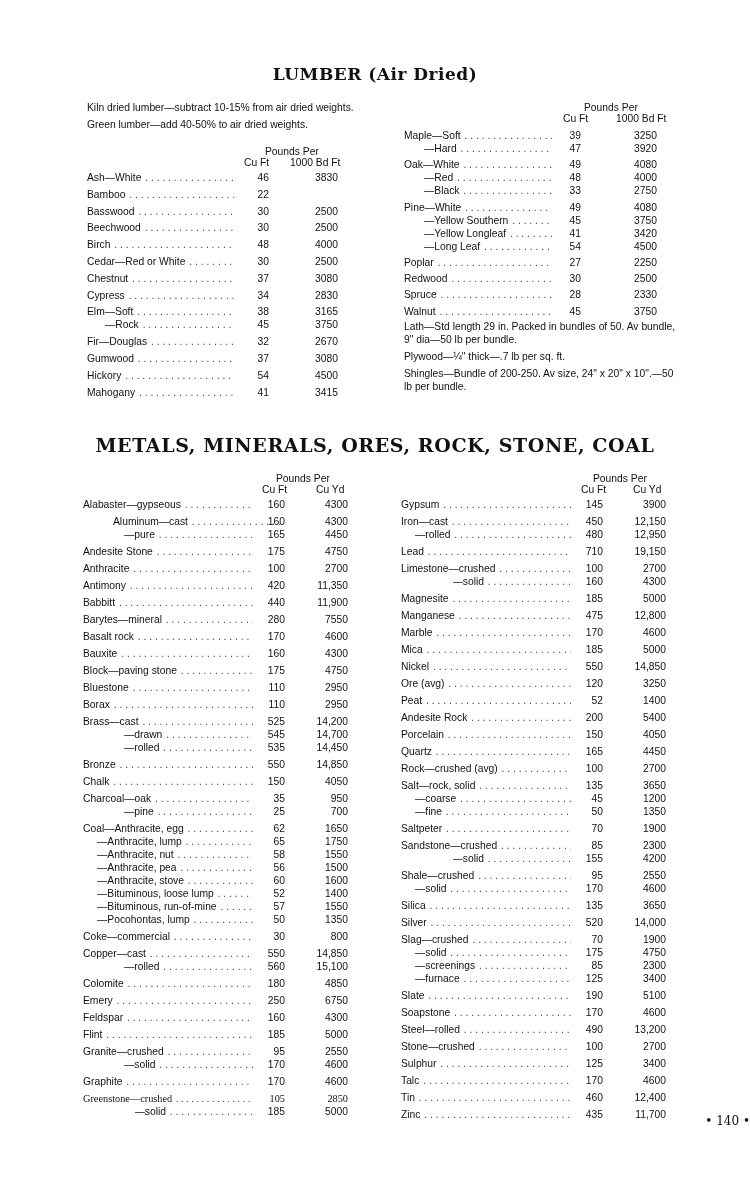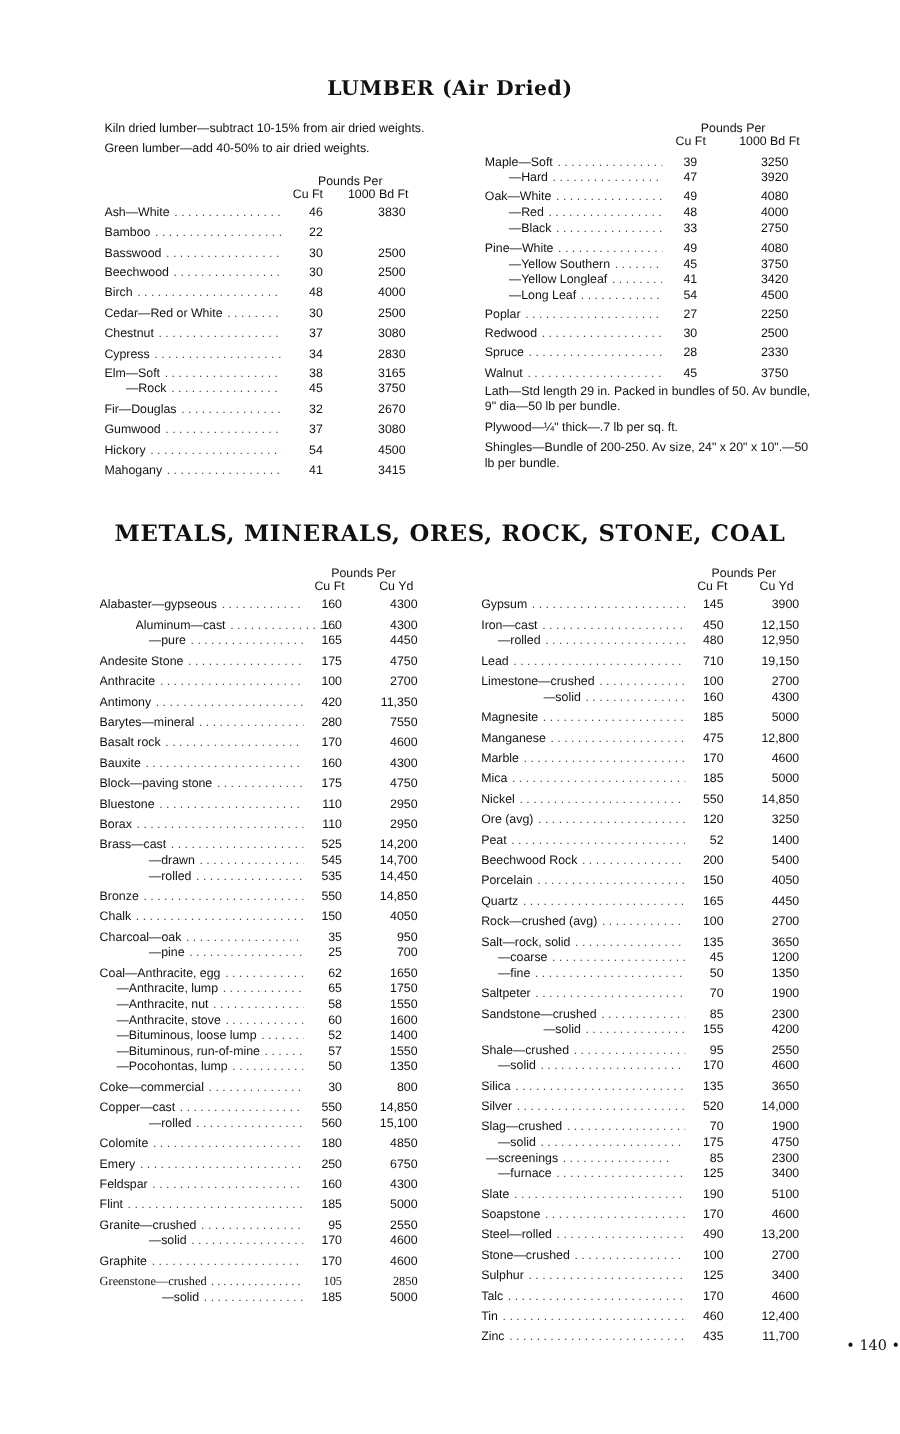--- a/index.html
+++ b/index.html
@@ -221,20 +221,25 @@
         <div class="name" style="left: 0px; width: 170px;"><span class="lbl">Anthracite</span></div>
         <div class="v1" style="left: 152px; width: 50px;">100</div>
         <div class="v2" style="left: 215px; width: 50px;">2700</div>
       </div>
       <div class="row" style="margin-top: 4px;">
         <div class="name" style="left: 0px; width: 170px;"><span class="lbl">Antimony</span></div>
         <div class="v1" style="left: 152px; width: 50px;">420</div>
         <div class="v2" style="left: 215px; width: 50px;">11,350</div>
       </div>
       <div class="row" style="margin-top: 4px;">
+        <div class="name" style="left: 0px; width: 170px;"><span class="lbl">Babbitt</span></div>
+        <div class="v1" style="left: 152px; width: 50px;">440</div>
+        <div class="v2" style="left: 215px; width: 50px;">11,900</div>
+      </div>
+      <div class="row" style="margin-top: 4px;">
         <div class="name" style="left: 0px; width: 170px;"><span class="lbl">Barytes—mineral</span></div>
         <div class="v1" style="left: 152px; width: 50px;">280</div>
         <div class="v2" style="left: 215px; width: 50px;">7550</div>
       </div>
       <div class="row" style="margin-top: 4px;">
         <div class="name" style="left: 0px; width: 170px;"><span class="lbl">Basalt rock</span></div>
         <div class="v1" style="left: 152px; width: 50px;">170</div>
         <div class="v2" style="left: 215px; width: 50px;">4600</div>
       </div>
       <div class="row" style="margin-top: 4px;">
@@ -299,20 +304,25 @@
       </div>
       <div class="row">
         <div class="name" style="left: 14px; width: 156px;"><span class="lbl">—Anthracite, lump</span></div>
         <div class="v1" style="left: 152px; width: 50px;">65</div>
         <div class="v2" style="left: 215px; width: 50px;">1750</div>
       </div>
       <div class="row">
         <div class="name" style="left: 14px; width: 156px;"><span class="lbl">—Anthracite, nut</span></div>
         <div class="v1" style="left: 152px; width: 50px;">58</div>
         <div class="v2" style="left: 215px; width: 50px;">1550</div>
+      </div>
+      <div class="row">
+        <div class="name" style="left: 14px; width: 156px;"><span class="lbl">—Anthracite, pea</span></div>
+        <div class="v1" style="left: 152px; width: 50px;">56</div>
+        <div class="v2" style="left: 215px; width: 50px;">1500</div>
       </div>
       <div class="row">
         <div class="name" style="left: 14px; width: 156px;"><span class="lbl">—Anthracite, stove</span></div>
         <div class="v1" style="left: 152px; width: 50px;">60</div>
         <div class="v2" style="left: 215px; width: 50px;">1600</div>
       </div>
       <div class="row">
         <div class="name" style="left: 14px; width: 156px;"><span class="lbl">—Bituminous, loose lump</span></div>
         <div class="v1" style="left: 152px; width: 50px;">52</div>
         <div class="v2" style="left: 215px; width: 50px;">1400</div>
@@ -456,21 +466,21 @@
         <div class="name" style="left: 0px; width: 170px;"><span class="lbl">Ore (avg)</span></div>
         <div class="v1" style="left: 152px; width: 50px;">120</div>
         <div class="v2" style="left: 215px; width: 50px;">3250</div>
       </div>
       <div class="row" style="margin-top: 4px;">
         <div class="name" style="left: 0px; width: 170px;"><span class="lbl">Peat</span></div>
         <div class="v1" style="left: 152px; width: 50px;">52</div>
         <div class="v2" style="left: 215px; width: 50px;">1400</div>
       </div>
       <div class="row" style="margin-top: 4px;">
-        <div class="name" style="left: 0px; width: 170px;"><span class="lbl">Beechwood Rock</span></div>
+        <div class="name" style="left: 0px; width: 170px;"><span class="lbl">Andesite Rock</span></div>
         <div class="v1" style="left: 152px; width: 50px;">200</div>
         <div class="v2" style="left: 215px; width: 50px;">5400</div>
       </div>
       <div class="row" style="margin-top: 4px;">
         <div class="name" style="left: 0px; width: 170px;"><span class="lbl">Porcelain</span></div>
         <div class="v1" style="left: 152px; width: 50px;">150</div>
         <div class="v2" style="left: 215px; width: 50px;">4050</div>
       </div>
       <div class="row" style="margin-top: 4px;">
         <div class="name" style="left: 0px; width: 170px;"><span class="lbl">Quartz</span></div>
@@ -536,21 +546,21 @@
         <div class="name" style="left: 0px; width: 170px;"><span class="lbl">Slag—crushed</span></div>
         <div class="v1" style="left: 152px; width: 50px;">70</div>
         <div class="v2" style="left: 215px; width: 50px;">1900</div>
       </div>
       <div class="row">
         <div class="name" style="left: 14px; width: 156px;"><span class="lbl">—solid</span></div>
         <div class="v1" style="left: 152px; width: 50px;">175</div>
         <div class="v2" style="left: 215px; width: 50px;">4750</div>
       </div>
       <div class="row">
-        <div class="name" style="left: 4px; width: 156px;"><span class="lbl">—screenings</span></div>
+        <div class="name" style="left: 14px; width: 156px;"><span class="lbl">—screenings</span></div>
         <div class="v1" style="left: 152px; width: 50px;">85</div>
         <div class="v2" style="left: 215px; width: 50px;">2300</div>
       </div>
       <div class="row">
         <div class="name" style="left: 14px; width: 156px;"><span class="lbl">—furnace</span></div>
         <div class="v1" style="left: 152px; width: 50px;">125</div>
         <div class="v2" style="left: 215px; width: 50px;">3400</div>
       </div>
       <div class="row" style="margin-top: 4px;">
         <div class="name" style="left: 0px; width: 170px;"><span class="lbl">Slate</span></div>

